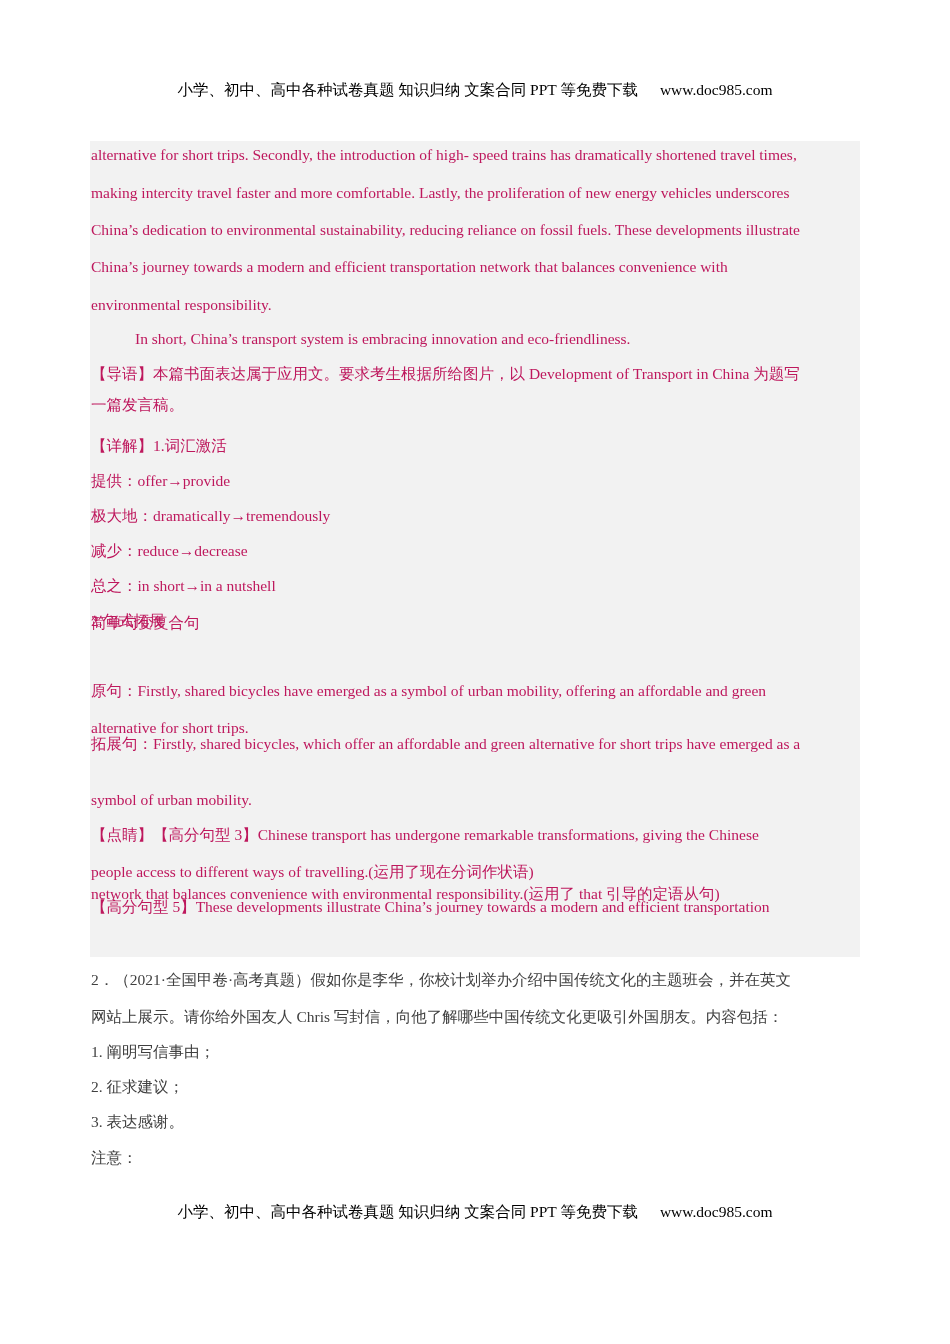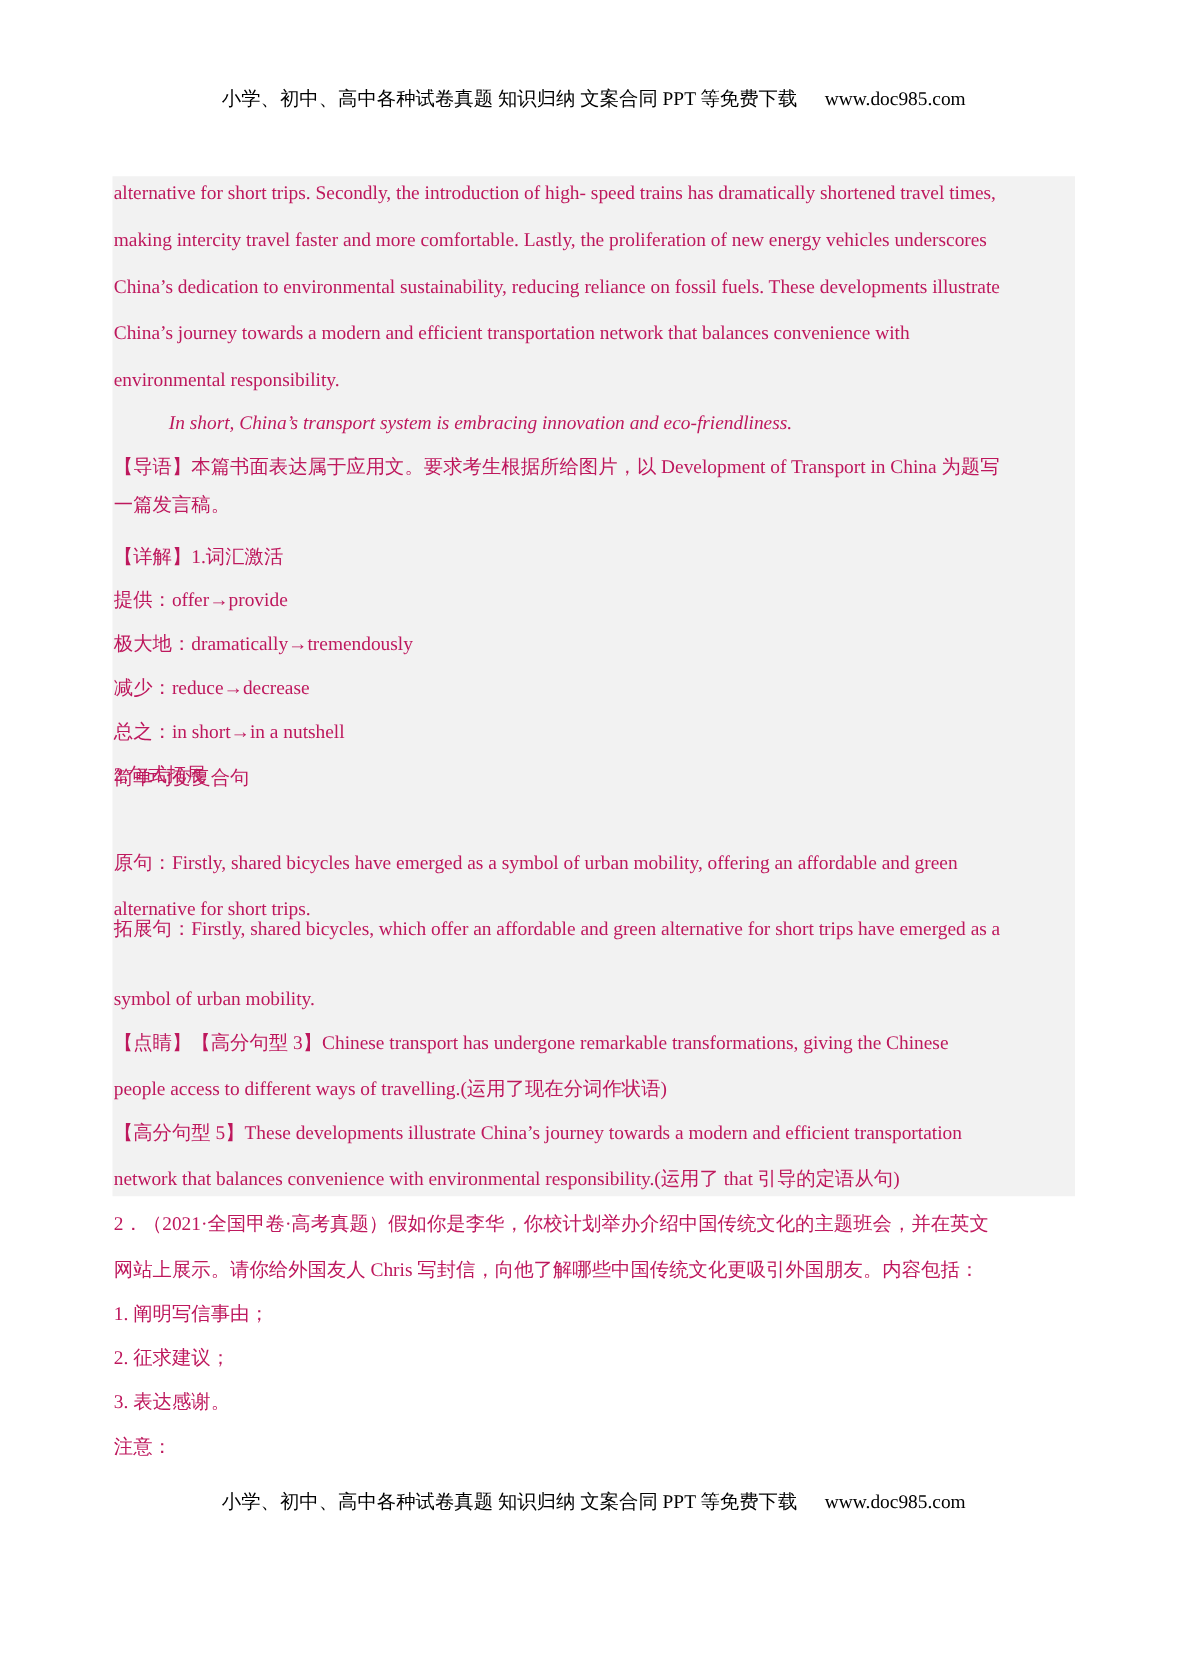--- a/index.html
+++ b/index.html
@@ -5,36 +5,37 @@
     html, body { margin: 0; padding: 0; background: #ffffff; }
     body {
       width: 950px; height: 1344px; position: relative; overflow: hidden;
       font-family: "Liberation Serif", "DejaVu Serif", serif;
       color: #000000;
     }
     .header, .footer {
       position: absolute; left: 0; width: 950px; text-align: center;
       font-size: 15.5px; color: #000;
       white-space: nowrap;
+      margin-top: 11px;
     }
     .header { top: 69px; }
     .footer { top: 1191px; }
     .header .site, .footer .site { margin-left: 22px; }
 
     .shaded {
       position: absolute; left: 90px; top: 141px; width: 770px; height: 816px;
       background: #f2f2f2;
     }
     .line {
       position: absolute; left: 91px; font-size: 15.5px; white-space: nowrap;
       line-height: 20px;
     }
     .red { color: #be185d; }
-    .black { color: #be185d; }
-    .indent { left: 135px; font-style: italic; }
+    .black { color: #404040; }
+    .indent { left: 135px; }
   </style>
 </head>
 <body>
 
 <div class="header">
   <span>小学、初中、高中各种试卷真题  知识归纳  文案合同  PPT 等免费下载</span><span class="site">www.doc985.com</span>
 </div>
 
 <div class="shaded"></div>
 
@@ -56,21 +57,21 @@
 <div class="line red" style="top:611px">2.句式拓展</div>
 <div class="line red" style="top:613px">简单句变复合句</div>
 <div class="line red" style="top:681px">原句：Firstly, shared bicycles have emerged as a symbol of urban mobility, offering an affordable and green</div>
 <div class="line red" style="top:718px">alternative for short trips.</div>
 <div class="line red" style="top:734px">拓展句：Firstly, shared bicycles, which offer an affordable and green alternative for short trips have emerged as a</div>
 <div class="line red" style="top:790px">symbol of urban mobility.</div>
 
 <div class="line red" style="top:825px">【点睛】【高分句型 3】Chinese transport has undergone remarkable transformations, giving the Chinese</div>
 <div class="line red" style="top:862px">people access to different ways of travelling.(运用了现在分词作状语)</div>
 <div class="line red" style="top:897px">【高分句型 5】These developments illustrate China’s journey towards a modern and efficient transportation</div>
-<div class="line red" style="top:934px">network that balances convenience with environmental responsibility.(运用了 that 引导的定语从句)</div>
+<div class="line red" style="top:884px">network that balances convenience with environmental responsibility.(运用了 that 引导的定语从句)</div>
 
 <div class="line black" style="top:970px">2．（2021·全国甲卷·高考真题）假如你是李华，你校计划举办介绍中国传统文化的主题班会，并在英文</div>
 <div class="line black" style="top:1007px">网站上展示。请你给外国友人 Chris 写封信，向他了解哪些中国传统文化更吸引外国朋友。内容包括：</div>
 <div class="line black" style="top:1042px">1. 阐明写信事由；</div>
 <div class="line black" style="top:1077px">2. 征求建议；</div>
 <div class="line black" style="top:1112px">3. 表达感谢。</div>
 <div class="line black" style="top:1148px">注意：</div>
 
 <div class="footer">
   <span>小学、初中、高中各种试卷真题  知识归纳  文案合同  PPT 等免费下载</span><span class="site">www.doc985.com</span>

